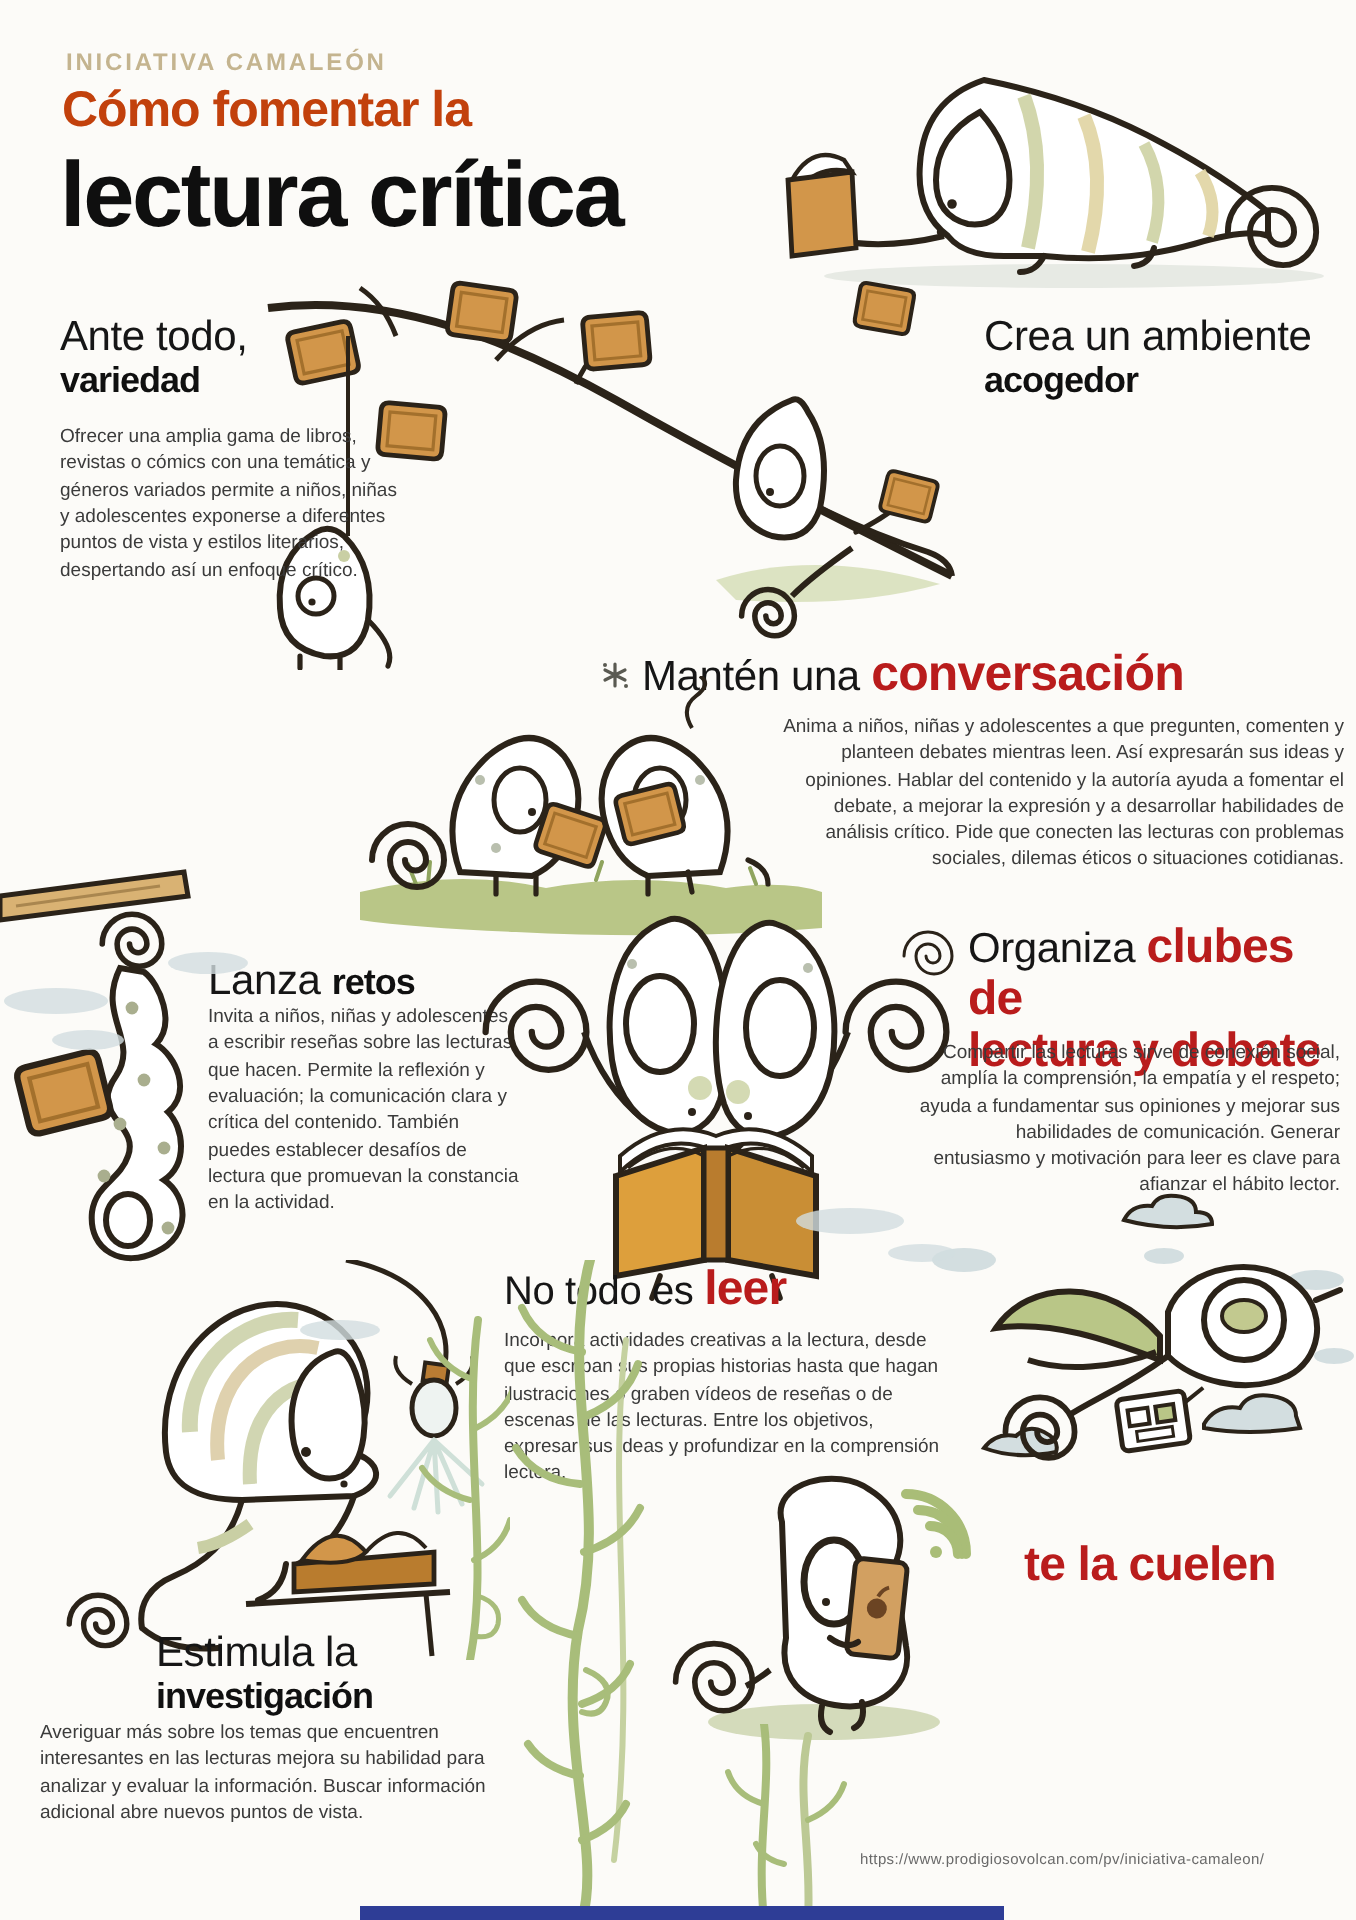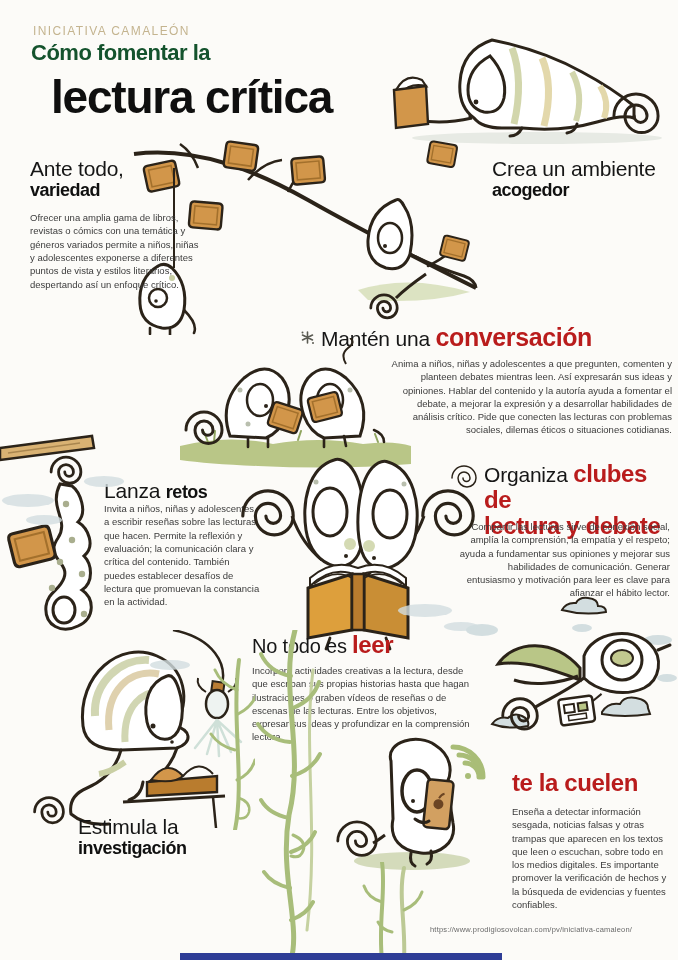--- a/index.html
+++ b/index.html
@@ -1,21 +1,21 @@
 <!DOCTYPE html>
 <html><head>
 <meta charset="utf-8">
 <style>
   html,body{margin:0;padding:0;background:#9a9a9a;}
   .poster{position:relative;width:678px;height:960px;background:#fcfbf8;overflow:hidden;
           font-family:"Liberation Sans",sans-serif;color:#222;}
   .abs{position:absolute;}
-  .kicker{font-size:12px;font-weight:400;letter-spacing:1.4px;color:#c4b48f;}
-  .title1{font-size:22px;font-weight:600;color:#14532d;letter-spacing:-0.5px;line-height:1.04;}
-  .title2{font-size:46px;font-weight:800;color:#0f0f0f;letter-spacing:-1.2px;line-height:1.0;margin-left:21px;}
+  .kicker{font-size:12px;font-weight:700;letter-spacing:1.4px;color:#c4b48f;}
+  .title1{font-size:25px;font-weight:600;color:#c2410c;letter-spacing:-0.5px;line-height:1.04;}
+  .title2{font-size:46px;font-weight:800;color:#0f0f0f;letter-spacing:-1.2px;line-height:1.0;}
   .hr{font-size:21px;font-weight:400;color:#161616;letter-spacing:-0.2px;line-height:1.05;}
   .hb{font-size:18px;font-weight:800;color:#101010;letter-spacing:-0.5px;line-height:1.05;}
   .hbm{font-size:24px;font-weight:800;color:#b91c1c;letter-spacing:-0.4px;line-height:1.08;}
   .body{font-size:9.5px;line-height:1.4;color:#3b3b3b;margin:0;}
   .center{text-align:right;}
   .cloud{position:absolute;background:#d2dde0;border-radius:50%;opacity:.8;}
   .url{font-size:7.5px;color:#6a6a6a;letter-spacing:.2px;}
   .bluebar{position:absolute;background:#2e3d96;}
   svg{display:block;}
 </style>
@@ -283,20 +283,21 @@
       <path d="M214 30 C206 90 220 150 210 200" stroke-width="4"></path>
       <path d="M212 60 q-16 -6 -22 -20 M213 84 q16 -8 20 -24 M210 120 q-16 -4 -24 -16 M212 150 q14 -6 18 -20" stroke-width="3"></path>
       <path d="M214 168 q12 4 10 14 q-2 8 -12 6" stroke-width="2.5"></path>
     </g>
   </svg>
 
   <div class="abs" style="left:78px;top:816px">
     <div style="line-height:1.02"><span class="hr">Estimula la</span></div>
     <div style="margin-top:1px"><span class="hb">investigación</span></div>
   </div>
+  <p class="abs body" style="left:20px;top:860px;width:246px">Averiguar más sobre los temas que encuentren interesantes en las lecturas mejora su habilidad para analizar y evaluar la información. Buscar información adicional abre nuevos puntos de vista.</p>
 
   <svg class="abs" style="left:327px;top:727px" width="165" height="150" viewBox="0 0 165 150">
     <ellipse cx="85" cy="134" rx="58" ry="9" fill="#ccd5b0" opacity=".85"></ellipse>
     <g stroke="#a9bd77" fill="none" stroke-linecap="round">
       <path d="M126 20 a30 30 0 0 1 30 30" stroke-width="5"></path>
       <path d="M132 28 a22 22 0 0 1 22 22" stroke-width="5"></path>
       <path d="M138 36 a14 14 0 0 1 14 14" stroke-width="5"></path>
       <circle cx="141" cy="49" r="3" fill="#a9bd77" stroke="none"></circle>
     </g>
     <g>
@@ -311,21 +312,20 @@
         <rect x="0" y="0" width="26" height="48" rx="4" fill="#d2a061" stroke="#2b2319" stroke-width="2.5"></rect>
         <circle cx="13" cy="24" r="5" fill="#6b4423"></circle>
         <path d="M13 18 q2 -4 5 -5" stroke="#6b4423" stroke-width="2" fill="none"></path>
       </g>
       <path d="M88 92 q8 6 14 2 M84 126 q-2 10 4 13 M104 124 q2 10 -4 13" stroke="#2b2319" stroke-width="3" fill="none" stroke-linecap="round"></path>
     </g>
   </svg>
 
   <div class="abs" style="left:512px;top:770px;width:166px">
     <div style="line-height:1.06"><span class="hbm">te la cuelen</span></div>
-    <p class="body" style="margin-top:9px;width:160px">Enseña a detectar información sesgada, noticias falsas y otras trampas que aparecen en los textos que leen o escuchan, sobre todo en los medios digitales. Es importante promover la verificación de hechos y la búsqueda de evidencias y fuentes confiables.</p>
   </div>
 
   <svg class="abs" style="left:243px;top:630px" width="95" height="330" viewBox="0 0 95 330">
     <g stroke="#a8bd7a" fill="none" stroke-linecap="round">
       <path d="M52 0 C36 60 62 120 46 185 C36 245 58 295 48 330" stroke-width="5"></path>
       <path d="M70 40 C60 120 76 200 64 300" stroke="#c5d1a0" stroke-width="3"></path>
       <path d="M48 46 q-22 -4 -30 -22 M50 78 q20 -8 26 -26 M47 112 q-22 -2 -32 -18 M49 146 q20 -6 28 -22 M46 188 q-20 -4 -28 -18 M48 222 q18 -6 24 -20 M47 258 q-18 -4 -26 -16 M48 290 q16 -6 22 -18" stroke-width="4"></path>
       <path d="M50 205 q14 6 10 16 q-3 8 -12 5" stroke-width="3"></path>
     </g>
   </svg>

